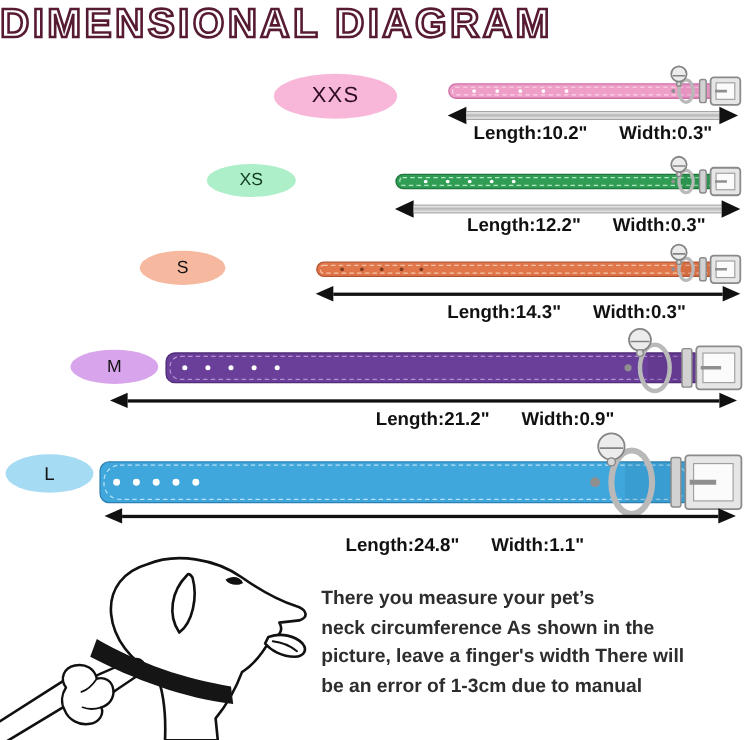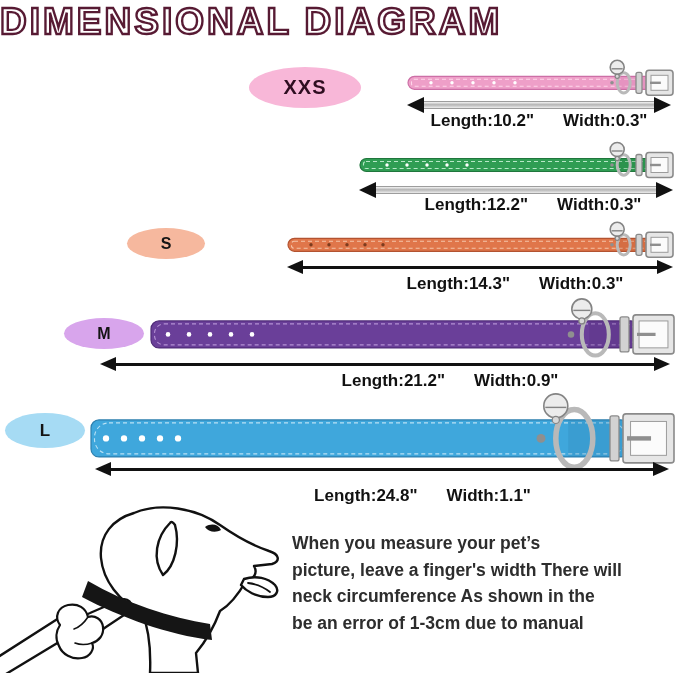--- a/index.html
+++ b/index.html
@@ -4,21 +4,21 @@
 <style>
   html,body{margin:0;padding:0;background:#fff;}
   .stage{position:relative;width:679px;height:673px;background:#fff;overflow:hidden;
          font-family:"Liberation Sans",sans-serif;}
 
   .title{position:absolute;left:0;right:0;top:1px;text-align:left;
          font-size:37px;font-weight:800;letter-spacing:3px;white-space:nowrap;
          color:#ffffff;-webkit-text-stroke:2.4px #571a33;}
 
   .badge{position:absolute;border-radius:50%;display:flex;align-items:center;
-         justify-content:center;font-weight:700;}
+         justify-content:center;font-weight:400;}
   .b-xxs{left:249px;top:67px;width:112px;height:41px;font-size:20px;letter-spacing:1px;}
   .b-xs {left:188px;top:149px;width:81px;height:30px;font-size:16px;}
   .b-s  {left:127px;top:228px;width:78px;height:31px;font-size:16px;}
   .b-m  {left:64px; top:318px;width:80px;height:31px;font-size:16px;}
   .b-l  {left:5px;  top:413px;width:80px;height:35px;font-size:17px;}
 
   .collar{position:absolute;overflow:visible;}
   .c-xxs{left:407px;top:54px;width:268px;height:48px;}
   .c-xs {left:359px;top:135px;width:316px;height:50px;}
   .c-s  {left:287px;top:216px;width:388px;height:48px;}
@@ -91,20 +91,23 @@
     </svg>
   <div class="arrow bar a-xxs">
     <span class="ah al"></span>
     <span class="shaft"></span>
     <span class="ah ar"></span>
   </div>
   <div class="dims d-xxs">
     <span>Length:10.2"</span><span class="gap"></span><span>Width:0.3"</span>
   </div>
 
+  <div class="badge b-xs" style="background-color: rgb(173, 239, 201);">
+    <span style="color: rgb(18, 60, 34);">XS</span>
+  </div>
   <svg class="collar c-xs" viewBox="0 0 316 50">
     <rect x="1" y="23.5" width="292" height="13" rx="6.5" fill="#2f9d53" stroke="#20763c" stroke-width="1.2"></rect>
     <rect x="4.5" y="26.5" width="285" height="7" rx="2.5" fill="none" stroke="#bfeccd" stroke-width="1.1" stroke-dasharray="4 3" opacity="0.95"></rect>
     <g>
         <circle cx="28" cy="30" r="1.7" fill="#ffffff"></circle>
         <circle cx="48" cy="30" r="1.7" fill="#ffffff"></circle>
         <circle cx="68" cy="30" r="1.7" fill="#ffffff"></circle>
         <circle cx="88" cy="30" r="1.7" fill="#ffffff"></circle>
         <circle cx="108" cy="30" r="1.7" fill="#ffffff"></circle>
       </g>
@@ -264,19 +267,19 @@
     <path d="M88 76 C126 98 170 113 210 119 L212 135 C168 130 120 112 82 92 Z" fill="#151515"></path>
 
     <g stroke="#111" fill="#fff" stroke-linejoin="round" stroke-linecap="round">
       <path d="M60 120 C54 112 58 102 68 100 C78 98 86 103 88 112 C95 110 102 114 103 122 C104 130 99 136 92 138 C95 144 90 152 82 153 C72 155 62 149 59 141 C55 134 56 126 60 120 Z" stroke-width="2.2"></path>
       <path d="M88 112 C84 118 80 122 74 124" fill="none" stroke-width="1.6"></path>
       <path d="M92 138 C86 140 80 140 75 138" fill="none" stroke-width="1.6"></path>
     </g>
   </svg>
 
   <div class="note">
-      <div>When you measure your pet’s</div>
+      <div>There you measure your pet’s</div>
+      <div>neck circumference As shown in the</div>
       <div>picture, leave a finger's width There will</div>
-      <div>neck circumference As shown in the</div>
       <div>be an error of 1-3cm due to manual</div>
     </div>
 
 </div>
 
 </body></html>

